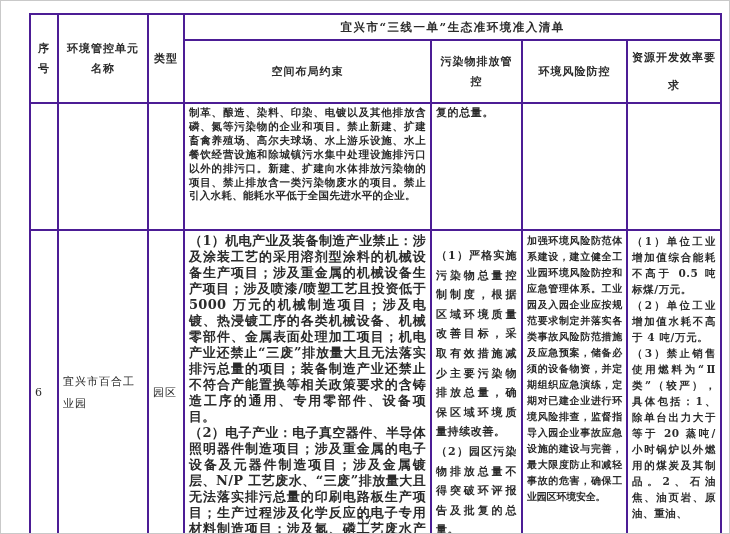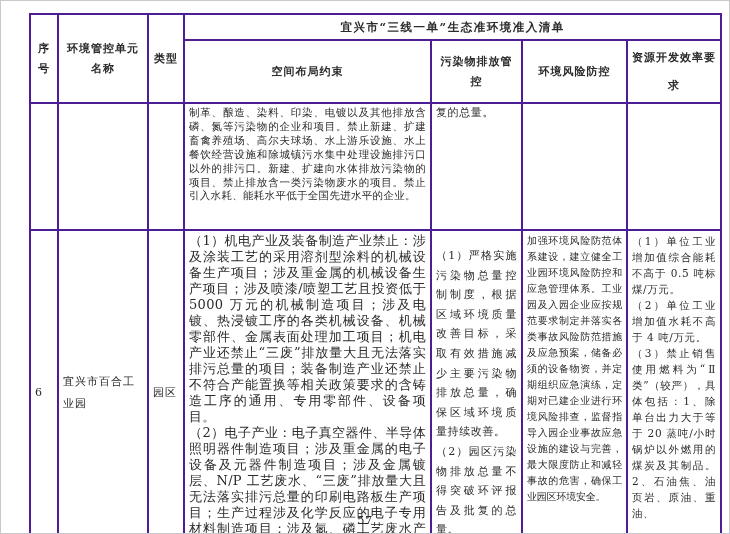--- a/index.html
+++ b/index.html
@@ -24,21 +24,21 @@
     font-weight:bold;text-align:center;vertical-align:middle;
     font-size:11px;letter-spacing:1px;line-height:20px;
   }
   .title-cell{font-size:11.5px;letter-spacing:1.5px;}
   .hd-resource{line-height:28px;}
   .center{
     text-align:left;vertical-align:middle;font-size:11px;
     letter-spacing:1px;line-height:22px;
   }
   .body{
-    text-align:justify;vertical-align:top;
+    text-align:justify;vertical-align:top;font-weight:bold;
   }
   .pre{white-space:pre-line;}
   .cell-spatial-carry{font-size:10.5px;letter-spacing:0.3px;line-height:13.9px;padding-top:3px;}
   .cell-spatial{font-size:13px;letter-spacing:0.3px;line-height:16px;padding-top:4px;}
   .cell-pollutant-carry{font-size:11px;letter-spacing:0.6px;line-height:14px;text-align:left;padding-top:3px;}
   .cell-pollutant{font-size:11px;letter-spacing:0.6px;line-height:19.6px;vertical-align:middle;margin-left:7px;}
   .cell-risk{font-size:10px;letter-spacing:-0.2px;line-height:16px;padding-top:4px;margin-top:36px;}
   .cell-resource{font-size:10.5px;letter-spacing:0.6px;line-height:16px;padding-top:4px;margin-top:12px;}
   .pageno{
     position:absolute;left:0;top:512px;width:100%;text-align:center;

